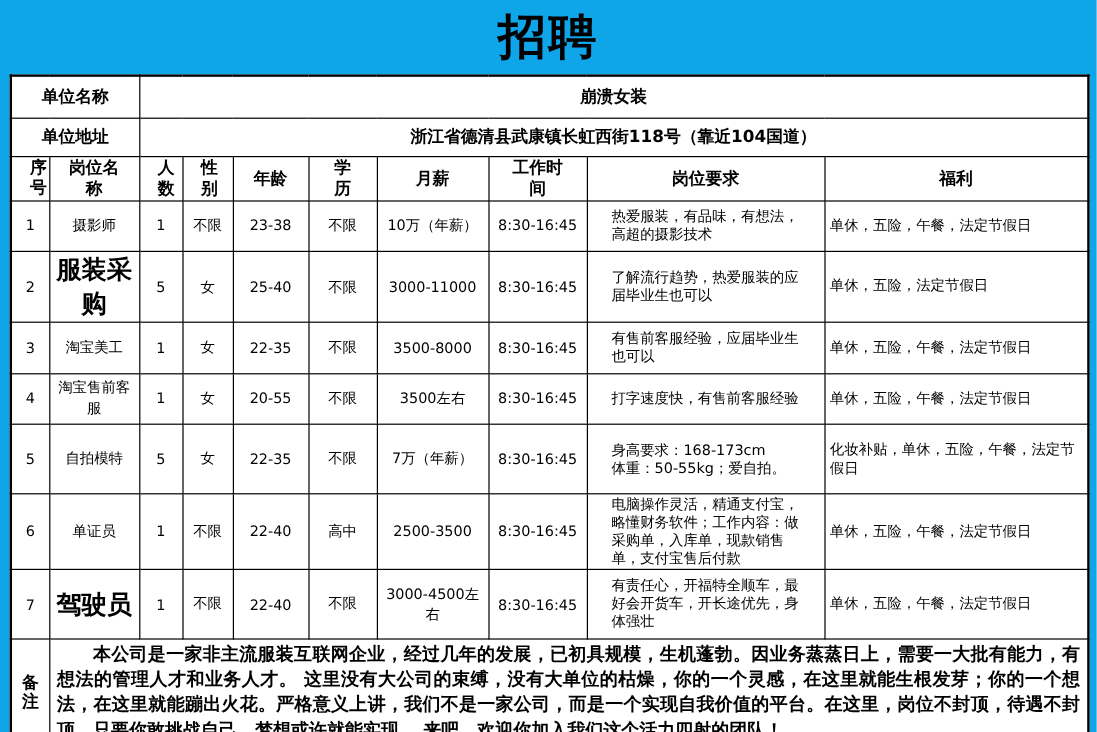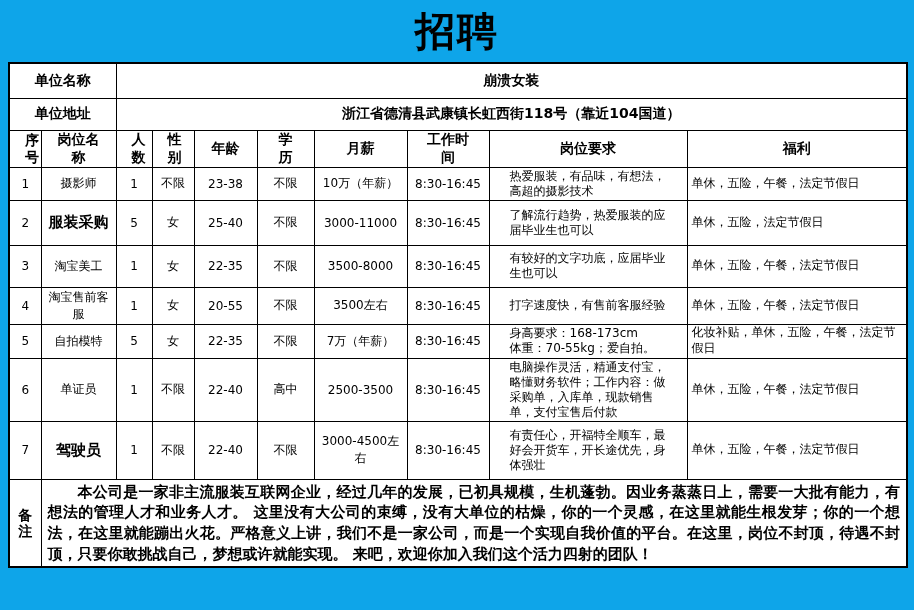--- a/index.html
+++ b/index.html
@@ -12,22 +12,22 @@
   table{border-collapse:collapse;table-layout:fixed;width:898px;
         margin-left:8px;border:2px solid #000;background:#fff;}
   td,th{border:1px solid #000;padding:1px 3px;vertical-align:middle;
         text-align:center;font-size:12px;overflow:hidden;}
   th{font-size:14px;font-weight:700;padding:0 15px;}
   .lab{font-size:14px;font-weight:700;margin-left:20px;}
   .val{font-size:14px;font-weight:700;}
   .left{text-align:left;}
   .stack{word-break:break-all;line-height:1.15;}
   .c-req{white-space:pre-line;line-height:1.25;padding:1px 20px;}
-  .c-benefit{line-height:1.3;padding:0 4px;margin-top:48px;}
-  .c-name.em{font-weight:700;font-size:15px;text-align:center;}
+  .c-benefit{line-height:1.3;padding:13px 4px;margin-top:48px;}
+  .c-name.em{font-weight:700;font-size:21px;text-align:center;}
   .remarks-text{font-size:15px;font-weight:700;line-height:1.38;
                 text-align:justify;text-indent:2em;padding:2px 6px;}
   
   tr:nth-child(1){height:35px;}
   tr:nth-child(2){height:32px;}
   tr:nth-child(3){height:35px;}
   tr:nth-child(4){height:30px;}
   tr:nth-child(5){height:45px;}
   tr:nth-child(6){height:42px;}
   tr:nth-child(7){height:33px;}
@@ -104,21 +104,21 @@
         </tr>
         <tr>
           <td class="c-seq">3</td>
           <td class="c-name">淘宝美工</td>
           <td class="c-count">1</td>
           <td class="c-gender">女</td>
           <td class="c-age">22-35</td>
           <td class="c-edu">不限</td>
           <td class="c-salary">3500-8000</td>
           <td class="c-hours">8:30-16:45</td>
-          <td class="c-req left">有较好的文字功底，应届毕业生也可以</td>
+          <td class="c-req left">有售前客服经验，应届毕业生也可以</td>
           <td class="c-benefit left">单休，五险，午餐，法定节假日</td>
         </tr>
         <tr>
           <td class="c-seq">4</td>
           <td class="c-name">淘宝售前客服</td>
           <td class="c-count">1</td>
           <td class="c-gender">女</td>
           <td class="c-age">20-55</td>
           <td class="c-edu">不限</td>
           <td class="c-salary">3500左右</td>
@@ -129,21 +129,21 @@
         <tr>
           <td class="c-seq">5</td>
           <td class="c-name">自拍模特</td>
           <td class="c-count">5</td>
           <td class="c-gender">女</td>
           <td class="c-age">22-35</td>
           <td class="c-edu">不限</td>
           <td class="c-salary">7万（年薪）</td>
           <td class="c-hours">8:30-16:45</td>
           <td class="c-req left">身高要求：168-173cm
-体重：70-55kg；爱自拍。</td>
+体重：50-55kg；爱自拍。</td>
           <td class="c-benefit left">化妆补贴，单休，五险，午餐，法定节假日</td>
         </tr>
         <tr>
           <td class="c-seq">6</td>
           <td class="c-name">单证员</td>
           <td class="c-count">1</td>
           <td class="c-gender">不限</td>
           <td class="c-age">22-40</td>
           <td class="c-edu">高中</td>
           <td class="c-salary">2500-3500</td>

